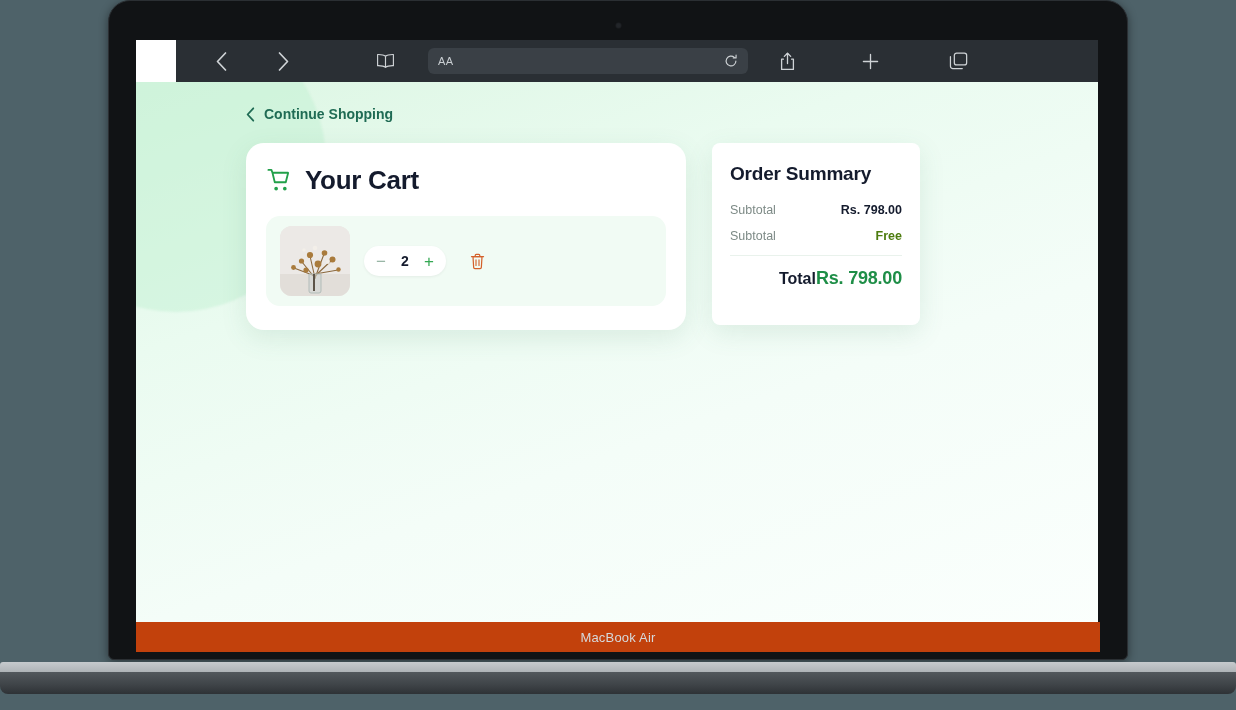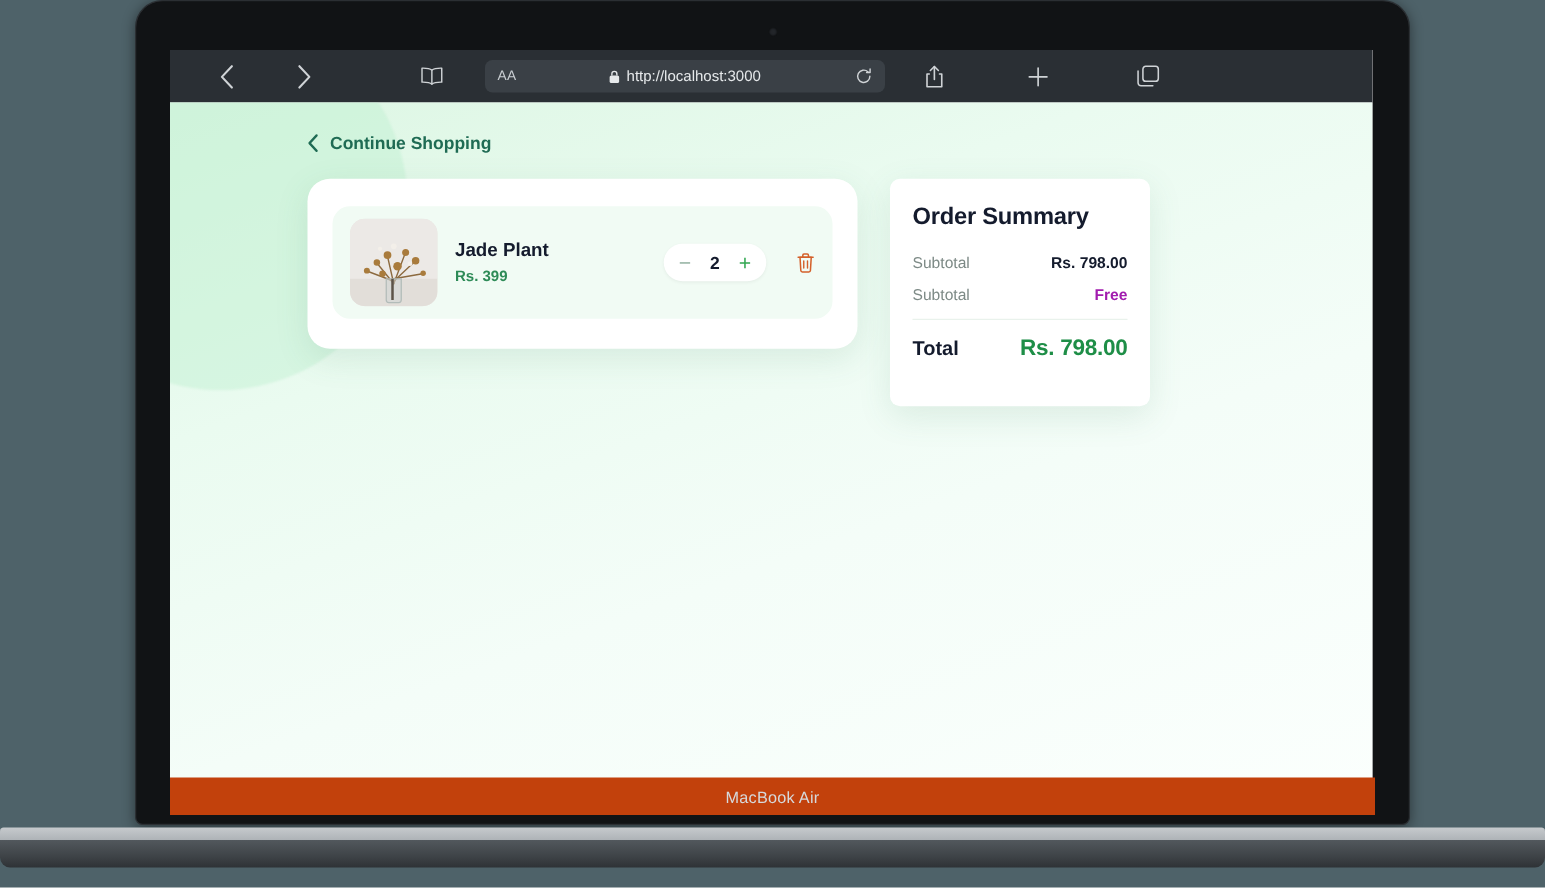--- a/index.html
+++ b/index.html
@@ -62,20 +62,21 @@
     background: #fff;
   }
 
   #toolbar {
     height: 42px;
     background: #2a2f34;
     display: flex;
     align-items: center;
     padding: 0 14px;
     gap: 0;
+    margin-left: 40px;
   }
 
   .tb-btn {
     color: #cfd3d6;
     display: flex;
     align-items: center;
     justify-content: center;
     height: 42px;
     cursor: default;
   }
@@ -304,32 +305,32 @@
 
   .summary-value-dark {
     font-size: 12.5px;
     font-weight: 700;
     color: #141b2d;
   }
 
   .summary-value-green {
     font-size: 12.5px;
     font-weight: 700;
-    color: #a21caf;
+    color: #4d7c0f;
   }
 
   #summary-divider {
     height: 1px;
     background: #e9f2ec;
     margin: 6px 0 12px 0;
   }
 
   #total-row {
     display: flex;
-    justify-content: space-between;
+    justify-content: flex-end;
     align-items: baseline;
     margin-bottom: 16px;
   }
 
   #total-label {
     font-size: 16px;
     font-weight: 700;
     color: #141b2d;
   }
 
@@ -440,27 +441,20 @@
         <svg width="19" height="16" viewBox="0 0 19 16" fill="none">
           <path d="M9.5 3.2C8 1.9 5.8 1.4 1.6 1.5v11.2c4.2-.1 6.4.4 7.9 1.7 1.5-1.3 3.7-1.8 7.9-1.7V1.5c-4.2-.1-6.4.4-7.9 1.7z" stroke="#cfd3d6" stroke-width="1.15" stroke-linejoin="round"></path>
           <path d="M9.5 3.2v11.2" stroke="#cfd3d6" stroke-width="1.15"></path>
         </svg>
       </div>
 
       <div id="spacer-b"></div>
 
       <div id="url-bar">
         <span id="aa-label">AA</span>
-        <div id="url-center">
-          <svg width="9" height="11" viewBox="0 0 9 11" fill="none">
-            <rect x="0.7" y="4.3" width="7.6" height="6.1" rx="1.3" fill="#e6e9eb"></rect>
-            <path d="M2.5 4.3V3.1a2 2 0 1 1 4 0v1.2" stroke="#e6e9eb" stroke-width="1.1" fill="none"></path>
-          </svg>
-          <span id="url-text">http://localhost:3000</span>
-        </div>
         <div id="reload-btn">
           <svg width="14" height="14" viewBox="0 0 16 16" fill="none">
             <path d="M13.6 8a5.6 5.6 0 1 1-1.8-4.1" stroke="#cfd3d6" stroke-width="1.3" stroke-linecap="round"></path>
             <path d="M13.8 1.3v3.2h-3.2" stroke="#cfd3d6" stroke-width="1.3" stroke-linecap="round" stroke-linejoin="round"></path>
           </svg>
         </div>
       </div>
 
       <div class="tb-btn" id="share-btn">
         <svg width="15" height="19" viewBox="0 0 15 19" fill="none">
@@ -492,20 +486,28 @@
         <div id="continue-shopping">
           <svg width="9" height="15" viewBox="0 0 9 15" fill="none">
             <path d="M7.3 1.3 1.6 7.5l5.7 6.2" stroke="#1f6b54" stroke-width="1.8" stroke-linecap="round" stroke-linejoin="round"></path>
           </svg>
           <span>Continue Shopping</span>
         </div>
 
         <div id="cart-layout">
 
           <div id="cart-card">
+            <div id="cart-title-row">
+              <svg width="27" height="27" viewBox="0 0 28 28" fill="none">
+                <path d="M2.5 3h3.1l1.1 3m0 0 2.4 9.8h11.4L23 6H6.7z" stroke="#22a04a" stroke-width="1.9" stroke-linecap="round" stroke-linejoin="round"></path>
+                <circle cx="10.5" cy="22.5" r="1.9" fill="#22a04a"></circle>
+                <circle cx="19.5" cy="22.5" r="1.9" fill="#22a04a"></circle>
+              </svg>
+              <span id="cart-title">Your Cart</span>
+            </div>
 
             <div class="cart-item">
               <div class="item-thumb">
                 <svg width="70" height="70" viewBox="0 0 70 70">
                   <rect width="70" height="70" fill="#ece9e6"></rect>
                   <rect y="48" width="70" height="22" fill="#e2ded9"></rect>
                   <g stroke="#8c6a3f" stroke-width="1.1" fill="none" stroke-linecap="round">
                     <path d="M35 52 30 30"></path>
                     <path d="M35 52 44 28"></path>
                     <path d="M35 52 22 36"></path>
@@ -526,24 +528,20 @@
                   <g fill="#f3efe9">
                     <circle cx="35" cy="22" r="2.3"></circle>
                     <circle cx="48" cy="36" r="1.9"></circle>
                     <circle cx="24" cy="24" r="1.7"></circle>
                   </g>
                   <path d="M29 48h12v17a2 2 0 0 1-2 2H31a2 2 0 0 1-2-2z" fill="#cfd6d4" fill-opacity=".55" stroke="#b2bcb9" stroke-width="1"></path>
                   <path d="M34 48v17" stroke="#5c5348" stroke-width="2"></path>
                 </svg>
               </div>
 
-              <div class="item-info">
-                <div class="item-name">Jade Plant</div>
-                <div class="item-price">Rs. 399</div>
-              </div>
 
               <div class="qty-control">
                 <button class="qty-btn" id="qty-decrease">−</button>
                 <span class="qty-value">2</span>
                 <button class="qty-btn" id="qty-increase">+</button>
               </div>
 
               <button id="remove-item-button">
                 <svg width="15" height="17" viewBox="0 0 16 18" fill="none">
                   <path d="M1.6 3.9h12.8" stroke="#d4602a" stroke-width="1.3" stroke-linecap="round"></path>

